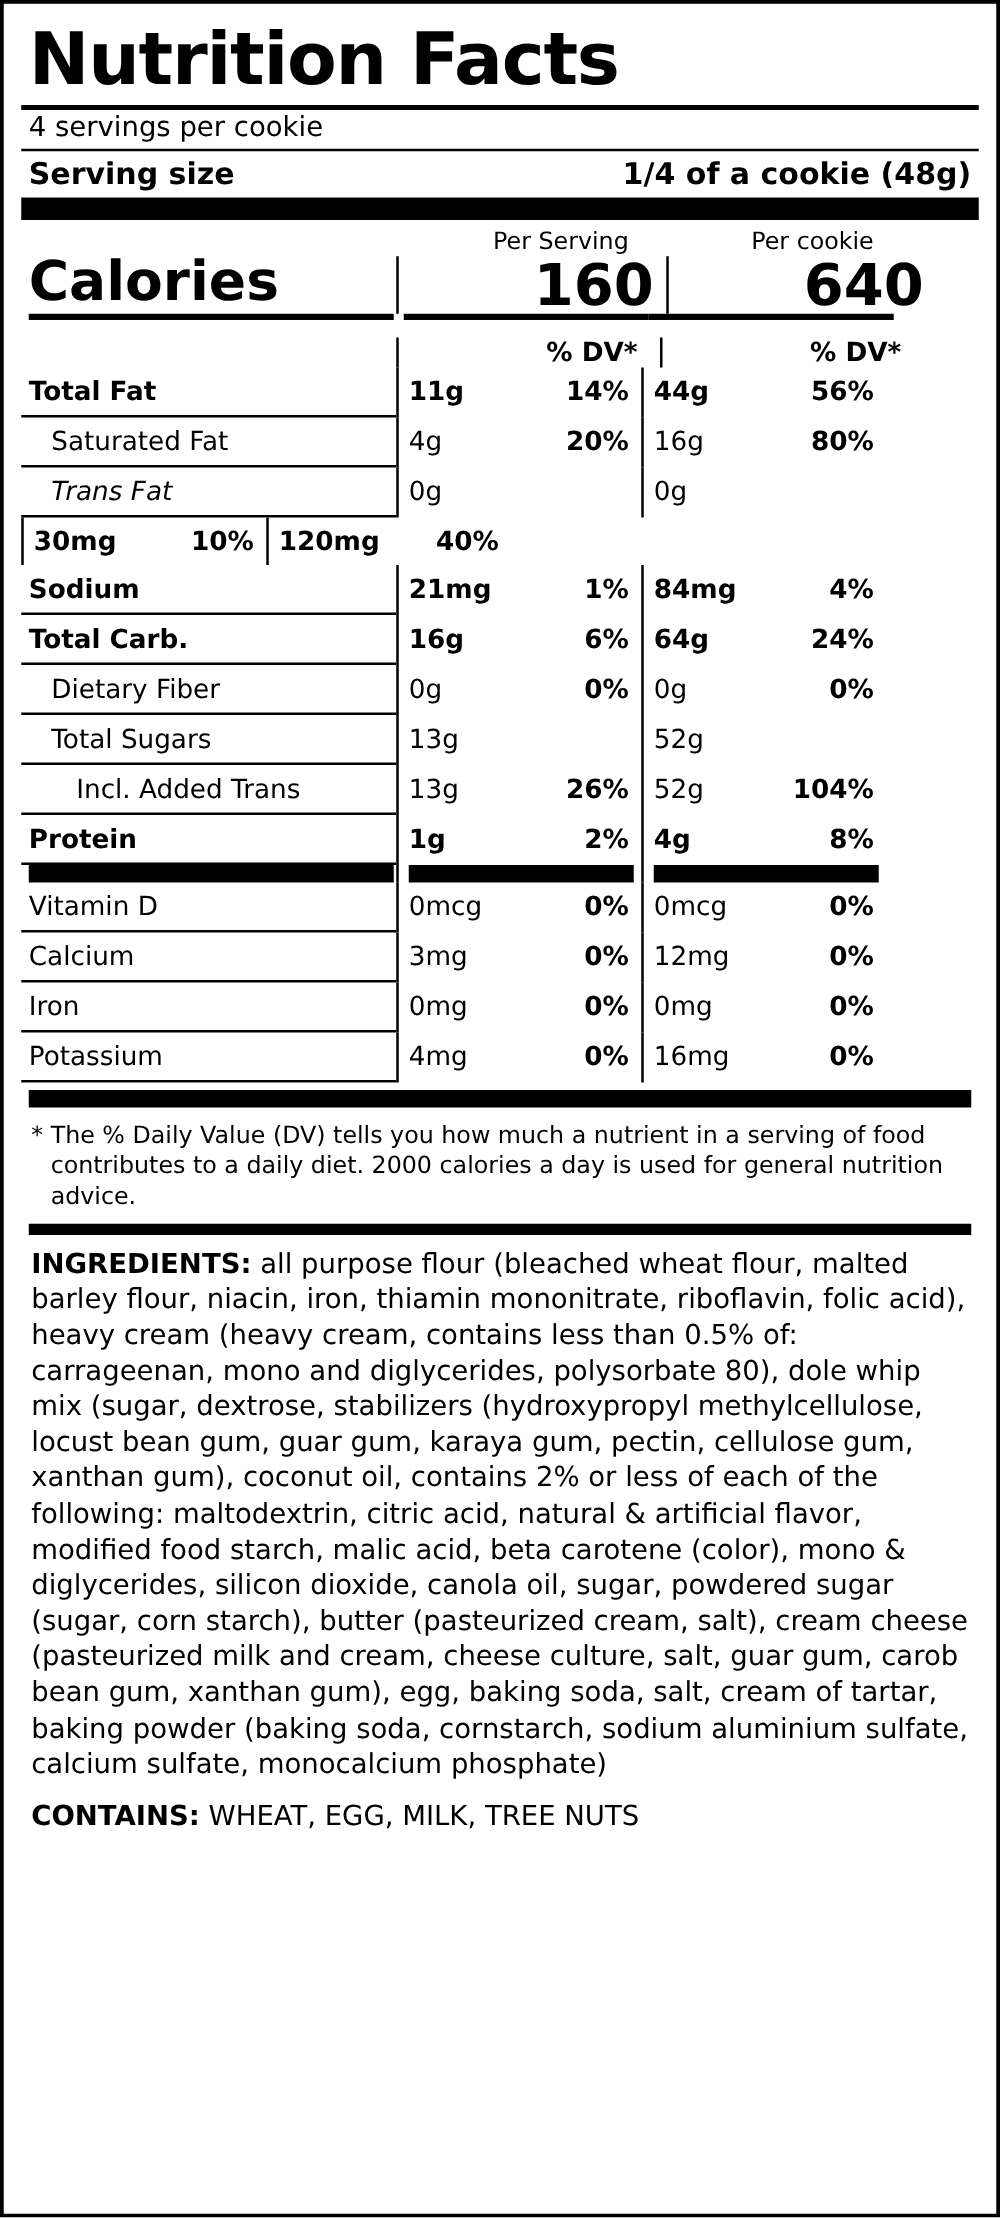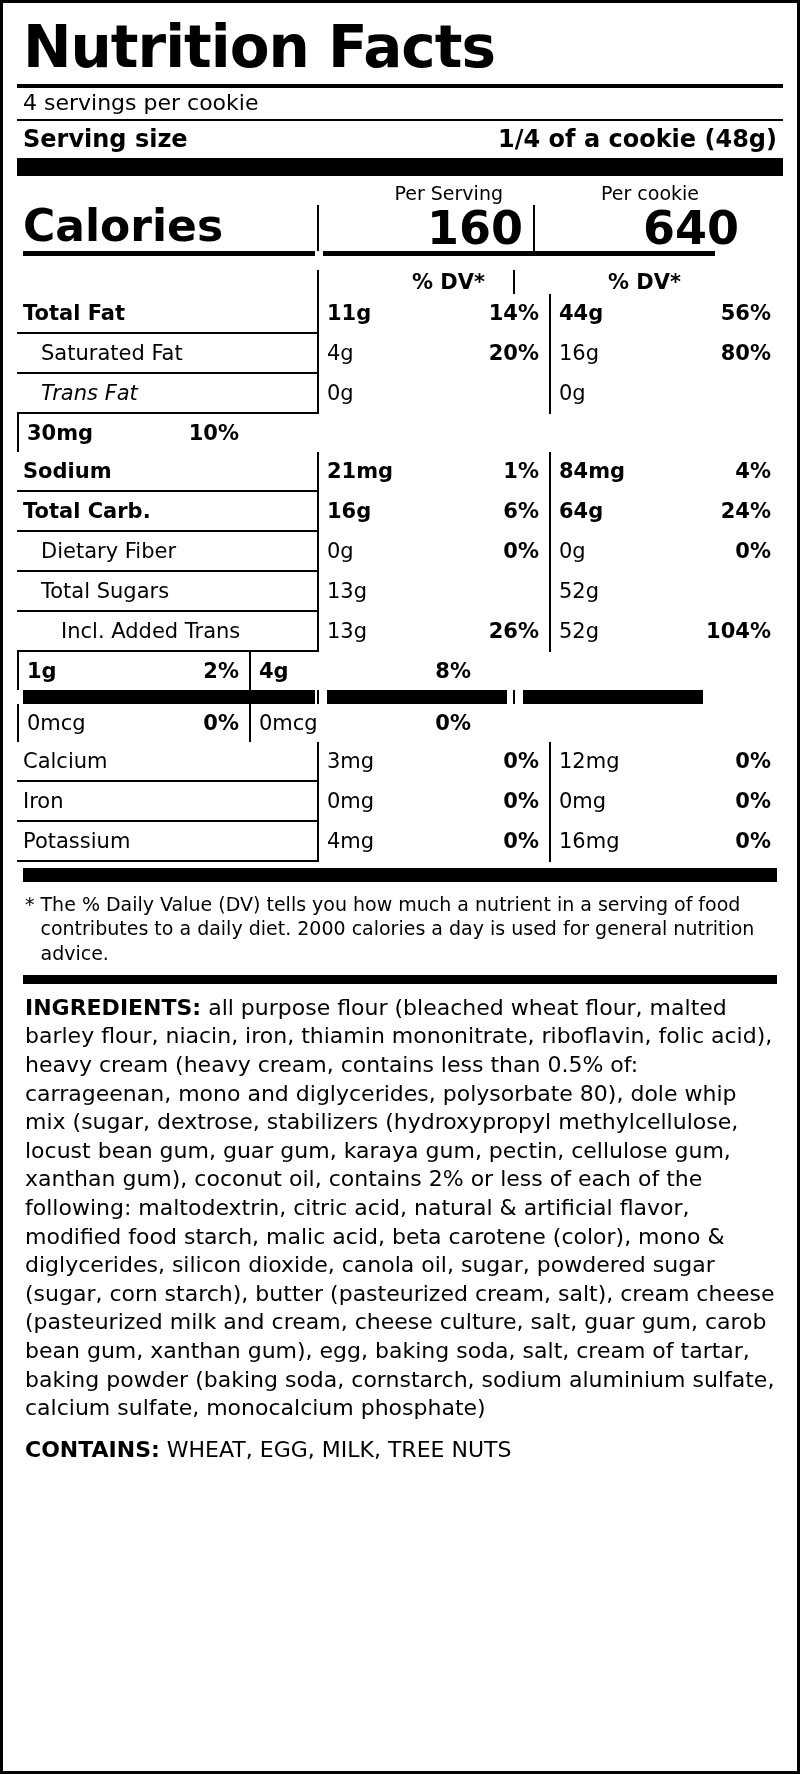--- a/index.html
+++ b/index.html
@@ -45,21 +45,21 @@
     font-size: 24px;
     font-weight: bold;
     margin: 4px 6px 5px 6px;
   }
   .c-name {
     width: 300px;
     box-sizing: border-box;
     padding-left: 6px;
   }
   .c-col {
-    width: 232px;
+    width: 196px;
     box-sizing: border-box;
     border-left: 2px solid #000;
     padding-left: 8px;
     display: flex;
     justify-content: space-between;
     align-items: baseline;
   }
   .c-col .amt { text-align: left; }
   .c-col .dv  { text-align: right; padding-right: 10px; font-weight: bold; }
 
@@ -100,25 +100,25 @@
     line-height: 1;
   }
   .cal-underline-name { border-bottom: 5px solid #000; width: 292px; margin-left: 6px; }
   .cal-underline-wrap { display: flex; }
   .cal-underline-col { width: 196px; box-sizing: border-box; border-bottom: 5px solid #000; }
 
   
   .dvhead-row { display: flex; }
   .dvhead-spacer { width: 300px; }
   .dvhead {
-    width: 196px;
+    width: 211px;
     box-sizing: border-box;
     border-left: 2px solid #000;
     text-align: right;
-    padding-right: 28px;
+    padding-right: 18px;
     font-size: 21px;
     font-weight: bold;
   }
 
   
   .nut {
     display: flex;
     font-size: 21px;
     line-height: 1;
   }
@@ -243,20 +243,24 @@
         <div class="c-col">
           <span class="amt">0g</span>
           <span class="dv"></span>
         </div>
       </div>
       <div class="nut bold">
         <div class="c-col">
           <span class="amt">30mg</span>
           <span class="dv">10%</span>
         </div>
+        <div class="c-col">
+          <span class="amt">120mg</span>
+          <span class="dv">40%</span>
+        </div>
       </div>
       <div class="nut bold">
         <div class="c-name">Sodium</div>
         <div class="c-col">
           <span class="amt">21mg</span>
           <span class="dv">1%</span>
         </div>
         <div class="c-col">
           <span class="amt">84mg</span>
           <span class="dv">4%</span>
@@ -300,20 +304,21 @@
         <div class="c-col">
           <span class="amt">13g</span>
           <span class="dv">26%</span>
         </div>
         <div class="c-col">
           <span class="amt">52g</span>
           <span class="dv">104%</span>
         </div>
       </div>
       <div class="nut bold">
+        <div class="c-name">Protein</div>
         <div class="c-col">
           <span class="amt">1g</span>
           <span class="dv">2%</span>
         </div>
         <div class="c-col">
           <span class="amt">4g</span>
           <span class="dv">8%</span>
         </div>
       </div>
     </div>
@@ -325,20 +330,21 @@
     <div class="band-col">
         <div></div>
       </div>
     <div class="band-col">
         <div></div>
       </div>
   </div>
 
   <div id="vitamin-rows">
       <div class="nut vit">
+        <div class="c-name">Vitamin D</div>
         <div class="c-col">
           <span class="amt">0mcg</span>
           <span class="dv">0%</span>
         </div>
         <div class="c-col">
           <span class="amt">0mcg</span>
           <span class="dv">0%</span>
         </div>
       </div>
       <div class="nut vit">

